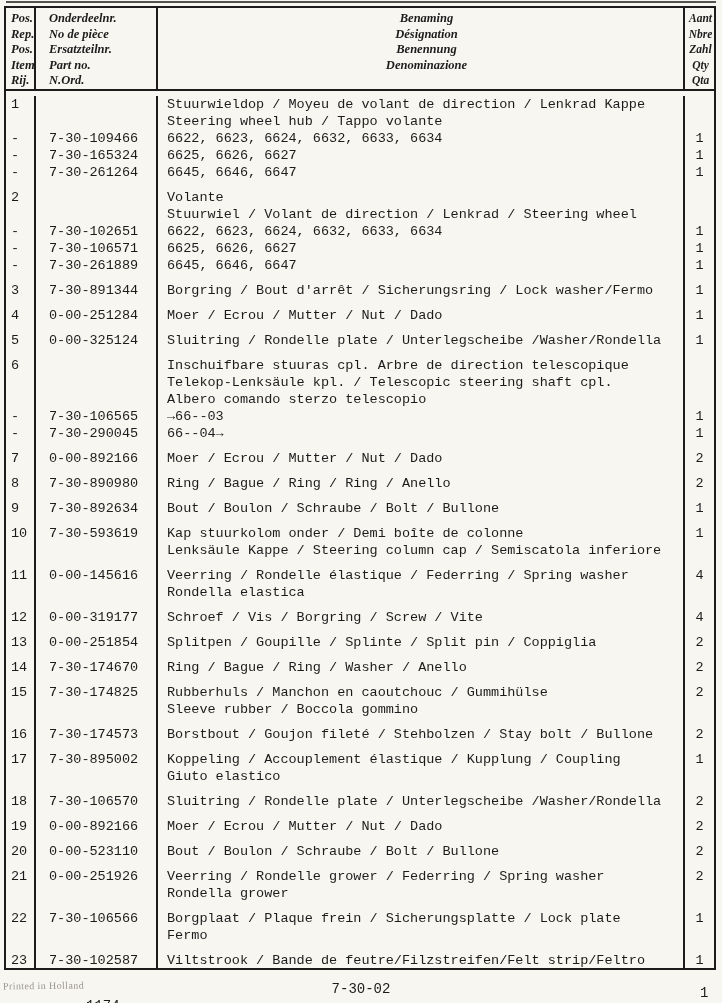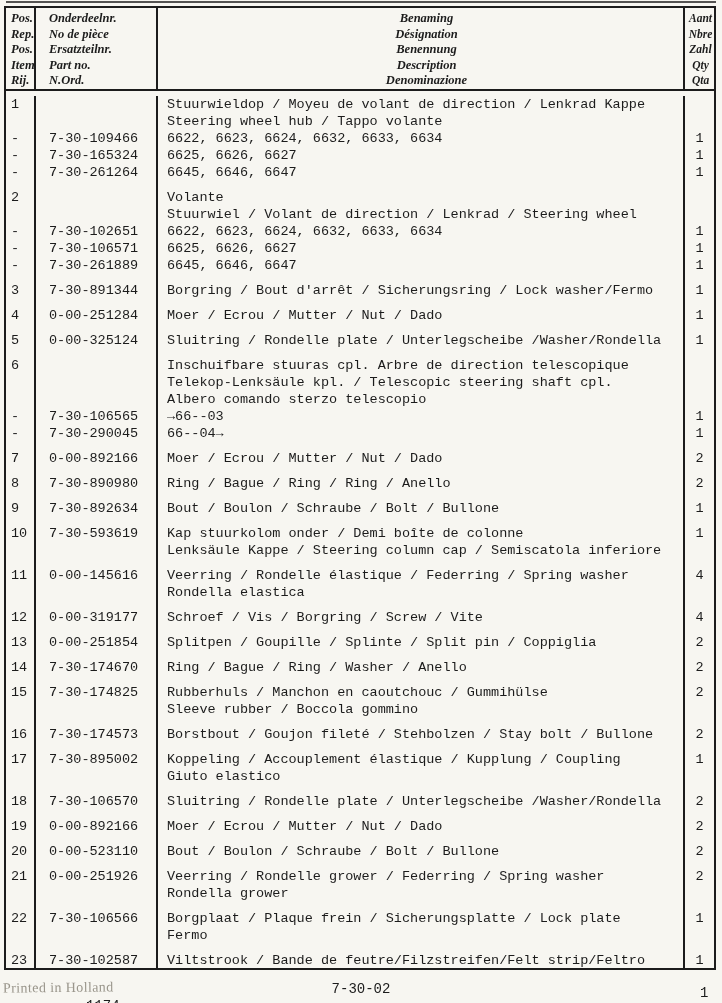--- a/index.html
+++ b/index.html
@@ -36,21 +36,21 @@
   .group{display:flex; flex:0 0 auto;}
   .group .cell{padding-bottom:8px;}
   .ln{font-size:13.5px; line-height:17px; white-space:pre;}
   .footer{
     position:absolute; left:0; top:976px; width:722px; height:26px;
     font-size:14px;
   }
   .printed{
     position:absolute; left:3px; top:4px;
     font-family:"Liberation Serif","DejaVu Serif",serif;
-    font-size:14px; color:var(--faint); letter-spacing:.4px;
+    font-size:10px; color:var(--faint); letter-spacing:.4px;
     transform:rotate(-.6deg);
   }
   .code-left{position:absolute; left:86px; top:22px;}
   .code-center{position:absolute; left:0; width:722px; text-align:center; top:5px;}
   .page-num{position:absolute; left:700px; top:9px;}
 </style>
 </head>
 <body>
 
 <div class="page">
@@ -69,21 +69,20 @@
         <div class="hln">Onderdeelnr.</div>
         <div class="hln">No de pièce</div>
         <div class="hln">Ersatzteilnr.</div>
         <div class="hln">Part no.</div>
         <div class="hln">N.Ord.</div>
       </div>
       <div class="cell c-desc">
         <div class="hln">Benaming</div>
         <div class="hln">Désignation</div>
         <div class="hln">Benennung</div>
-        <div class="hln">Description</div>
         <div class="hln">Denominazione</div>
       </div>
       <div class="cell c-qty">
         <div class="hln">Aant</div>
         <div class="hln">Nbre</div>
         <div class="hln">Zahl</div>
         <div class="hln">Qty</div>
         <div class="hln">Qta</div>
       </div>
     </div>

